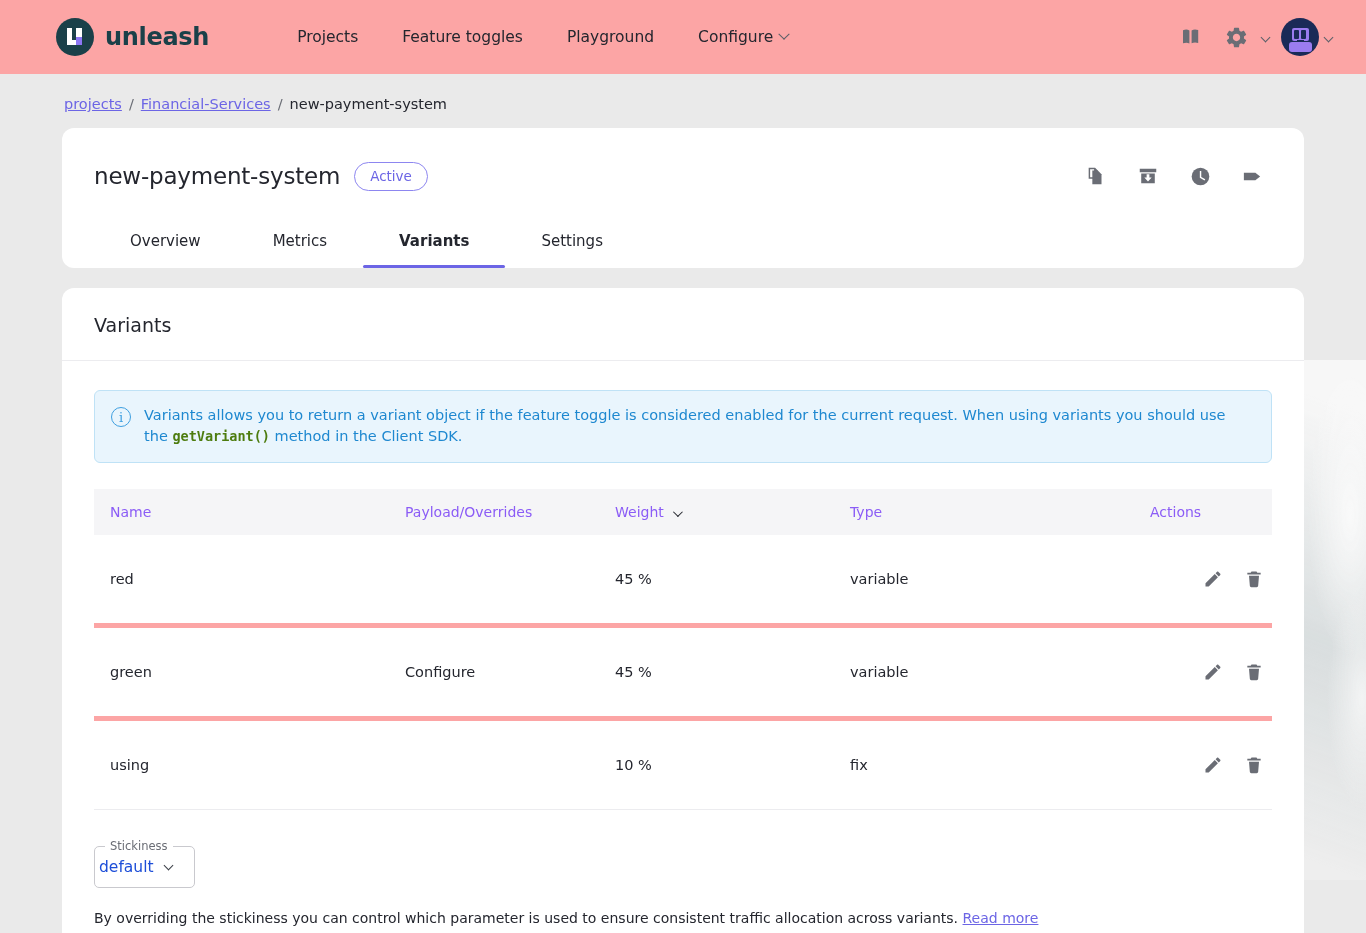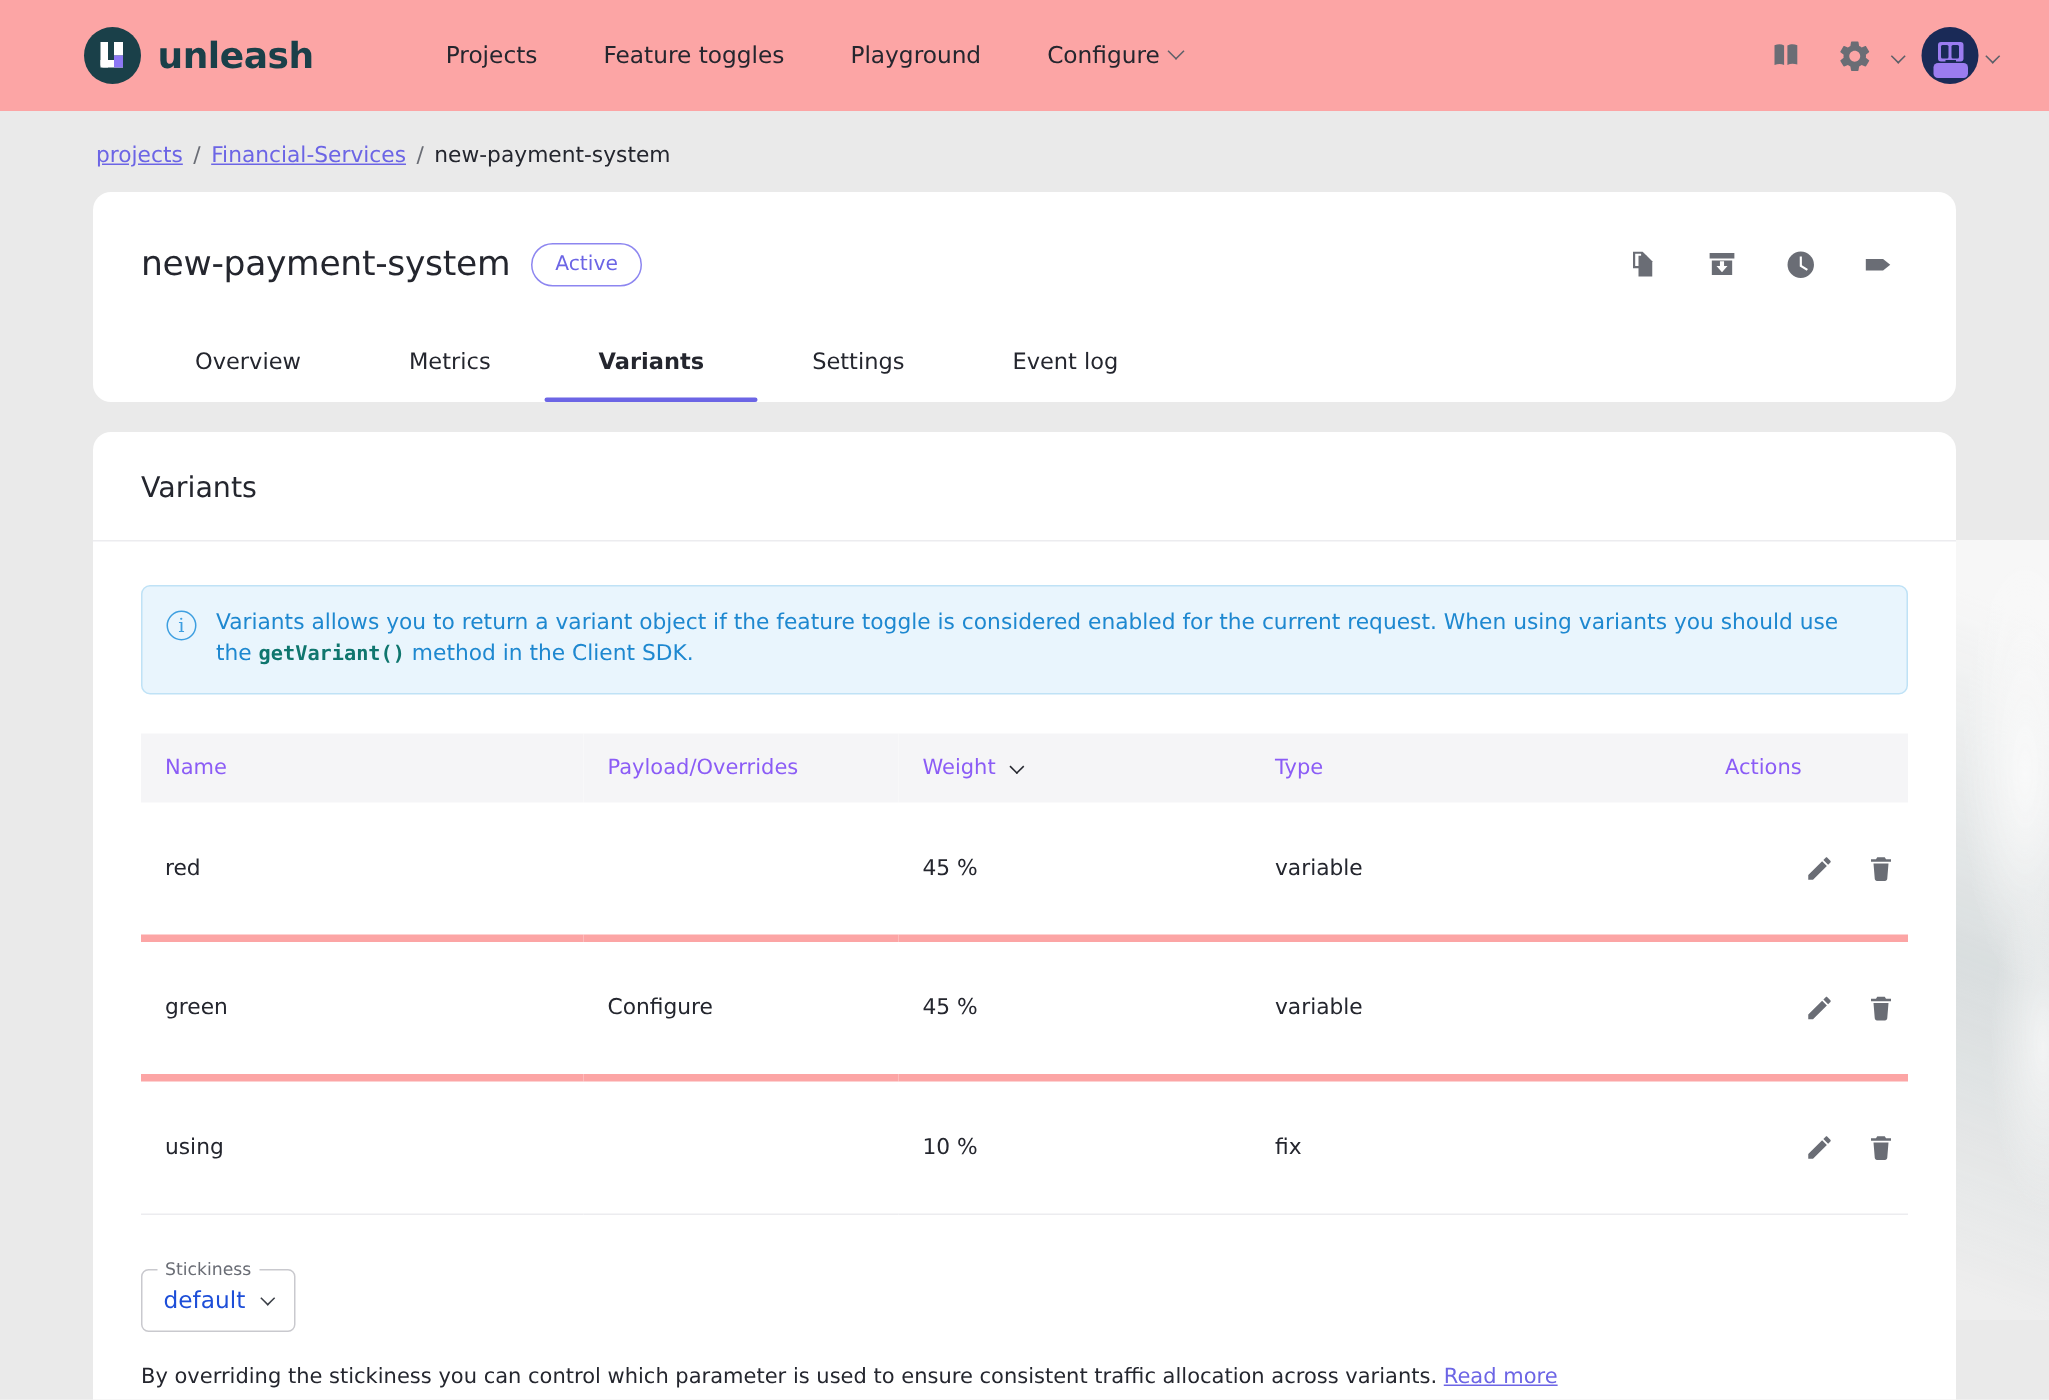--- a/index.html
+++ b/index.html
@@ -144,21 +144,21 @@
   }
   .alert-icon {
     flex: 0 0 auto; width: 20px; height: 20px; border-radius: 50%;
     border: 1.6px solid #3E9FE0; color: #3E9FE0; font-size: 13px;
     display: flex; align-items: center; justify-content: center;
     font-family: "DejaVu Serif", serif; margin-top: 2px;
   }
   .alert-text { font-size: 14.5px; color: #1E88D0; line-height: 1.42; }
   .alert-text code {
     font-family: "DejaVu Sans Mono", "Liberation Mono", monospace;
-    font-size: 13.5px; font-weight: 700; color: #0f766e;
+    font-size: 13.5px; font-weight: 700; color: #4d7c0f;
   }
 
   
   table.variants-table { width: calc(100% - 64px); margin: 26px 32px 0; border-collapse: collapse; }
   table.variants-table thead tr { background: #F5F5F7; }
   table.variants-table th {
     font-size: 14px; font-weight: 400; color: #8b5cf6; text-align: left;
     padding: 15px 0 15px 16px; height: 46px;
   }
   th.sorted { font-weight: 700; cursor: pointer; }
@@ -181,21 +181,21 @@
   .row-icon-btn {
     display: inline-flex; align-items: center; justify-content: center;
     width: 36px; height: 36px; border-radius: 50%; cursor: pointer; vertical-align: middle;
   }
 
   
   .sticky-wrap { padding: 36px 32px 0; }
   .select-box {
     position: relative; display: inline-flex; align-items: center;
     border: 1px solid #C9C9CE; border-radius: 5px;
-    padding: 11px 14px; min-width: 101px; cursor: pointer;
+    padding: 11px 4px; min-width: 101px; cursor: pointer;
   }
   .select-legend {
     position: absolute; top: -8px; left: 10px; background: #fff;
     padding: 0 5px; font-size: 11.5px; color: #6a6d75;
   }
   .select-value { font-size: 15.5px; color: #1d4ed8; }
   .select-chev {
     width: 7px; height: 7px; margin-left: 11px; margin-top: -3px;
     border-right: 1.6px solid #3b3f47; border-bottom: 1.6px solid #3b3f47;
     transform: rotate(45deg);
@@ -307,23 +307,20 @@
       </div>
       <div class="tab">
         <span>Metrics</span>
       </div>
       <div class="tab active">
         <span>Variants</span>
       </div>
       <div class="tab">
         <span>Settings</span>
       </div>
-      <div class="tab">
-        <span>Event log</span>
-      </div>
     </div>
   </div>
 
   <div class="card variants-card">
     <div class="variants-head">
       <span class="variants-title">Variants</span>
     </div>
 
     <div class="alert">
       <div class="alert-icon">i</div>

